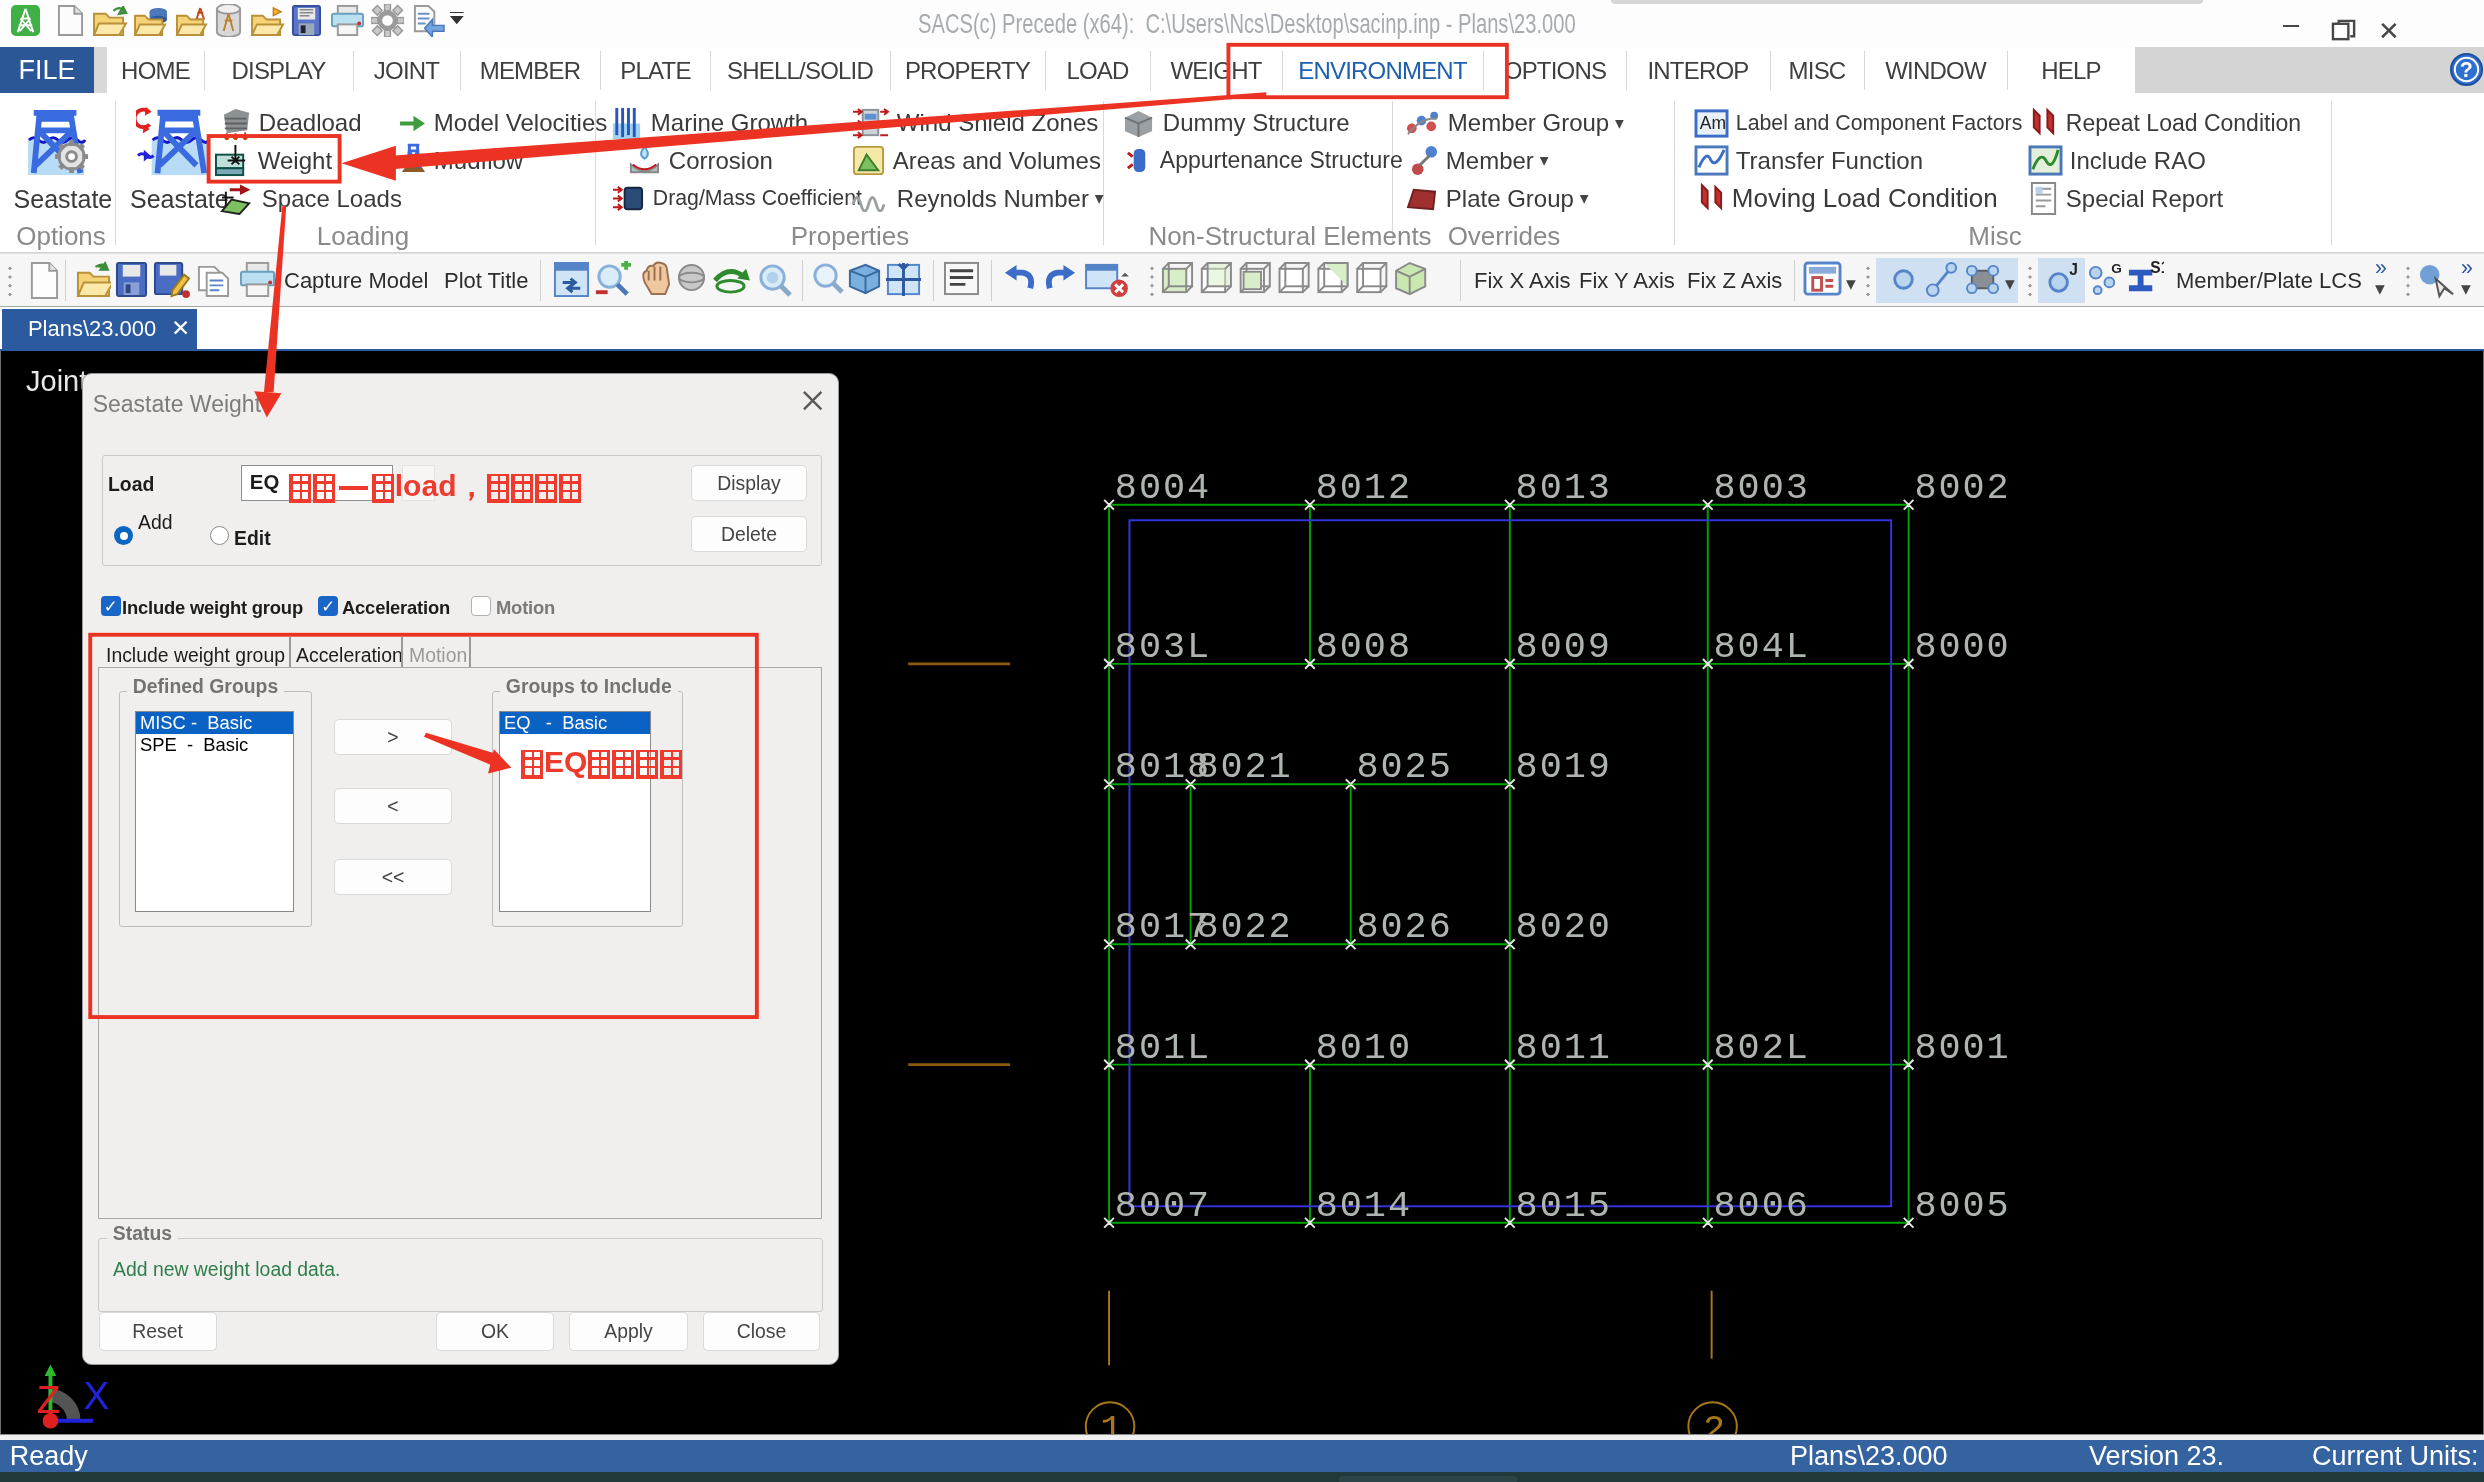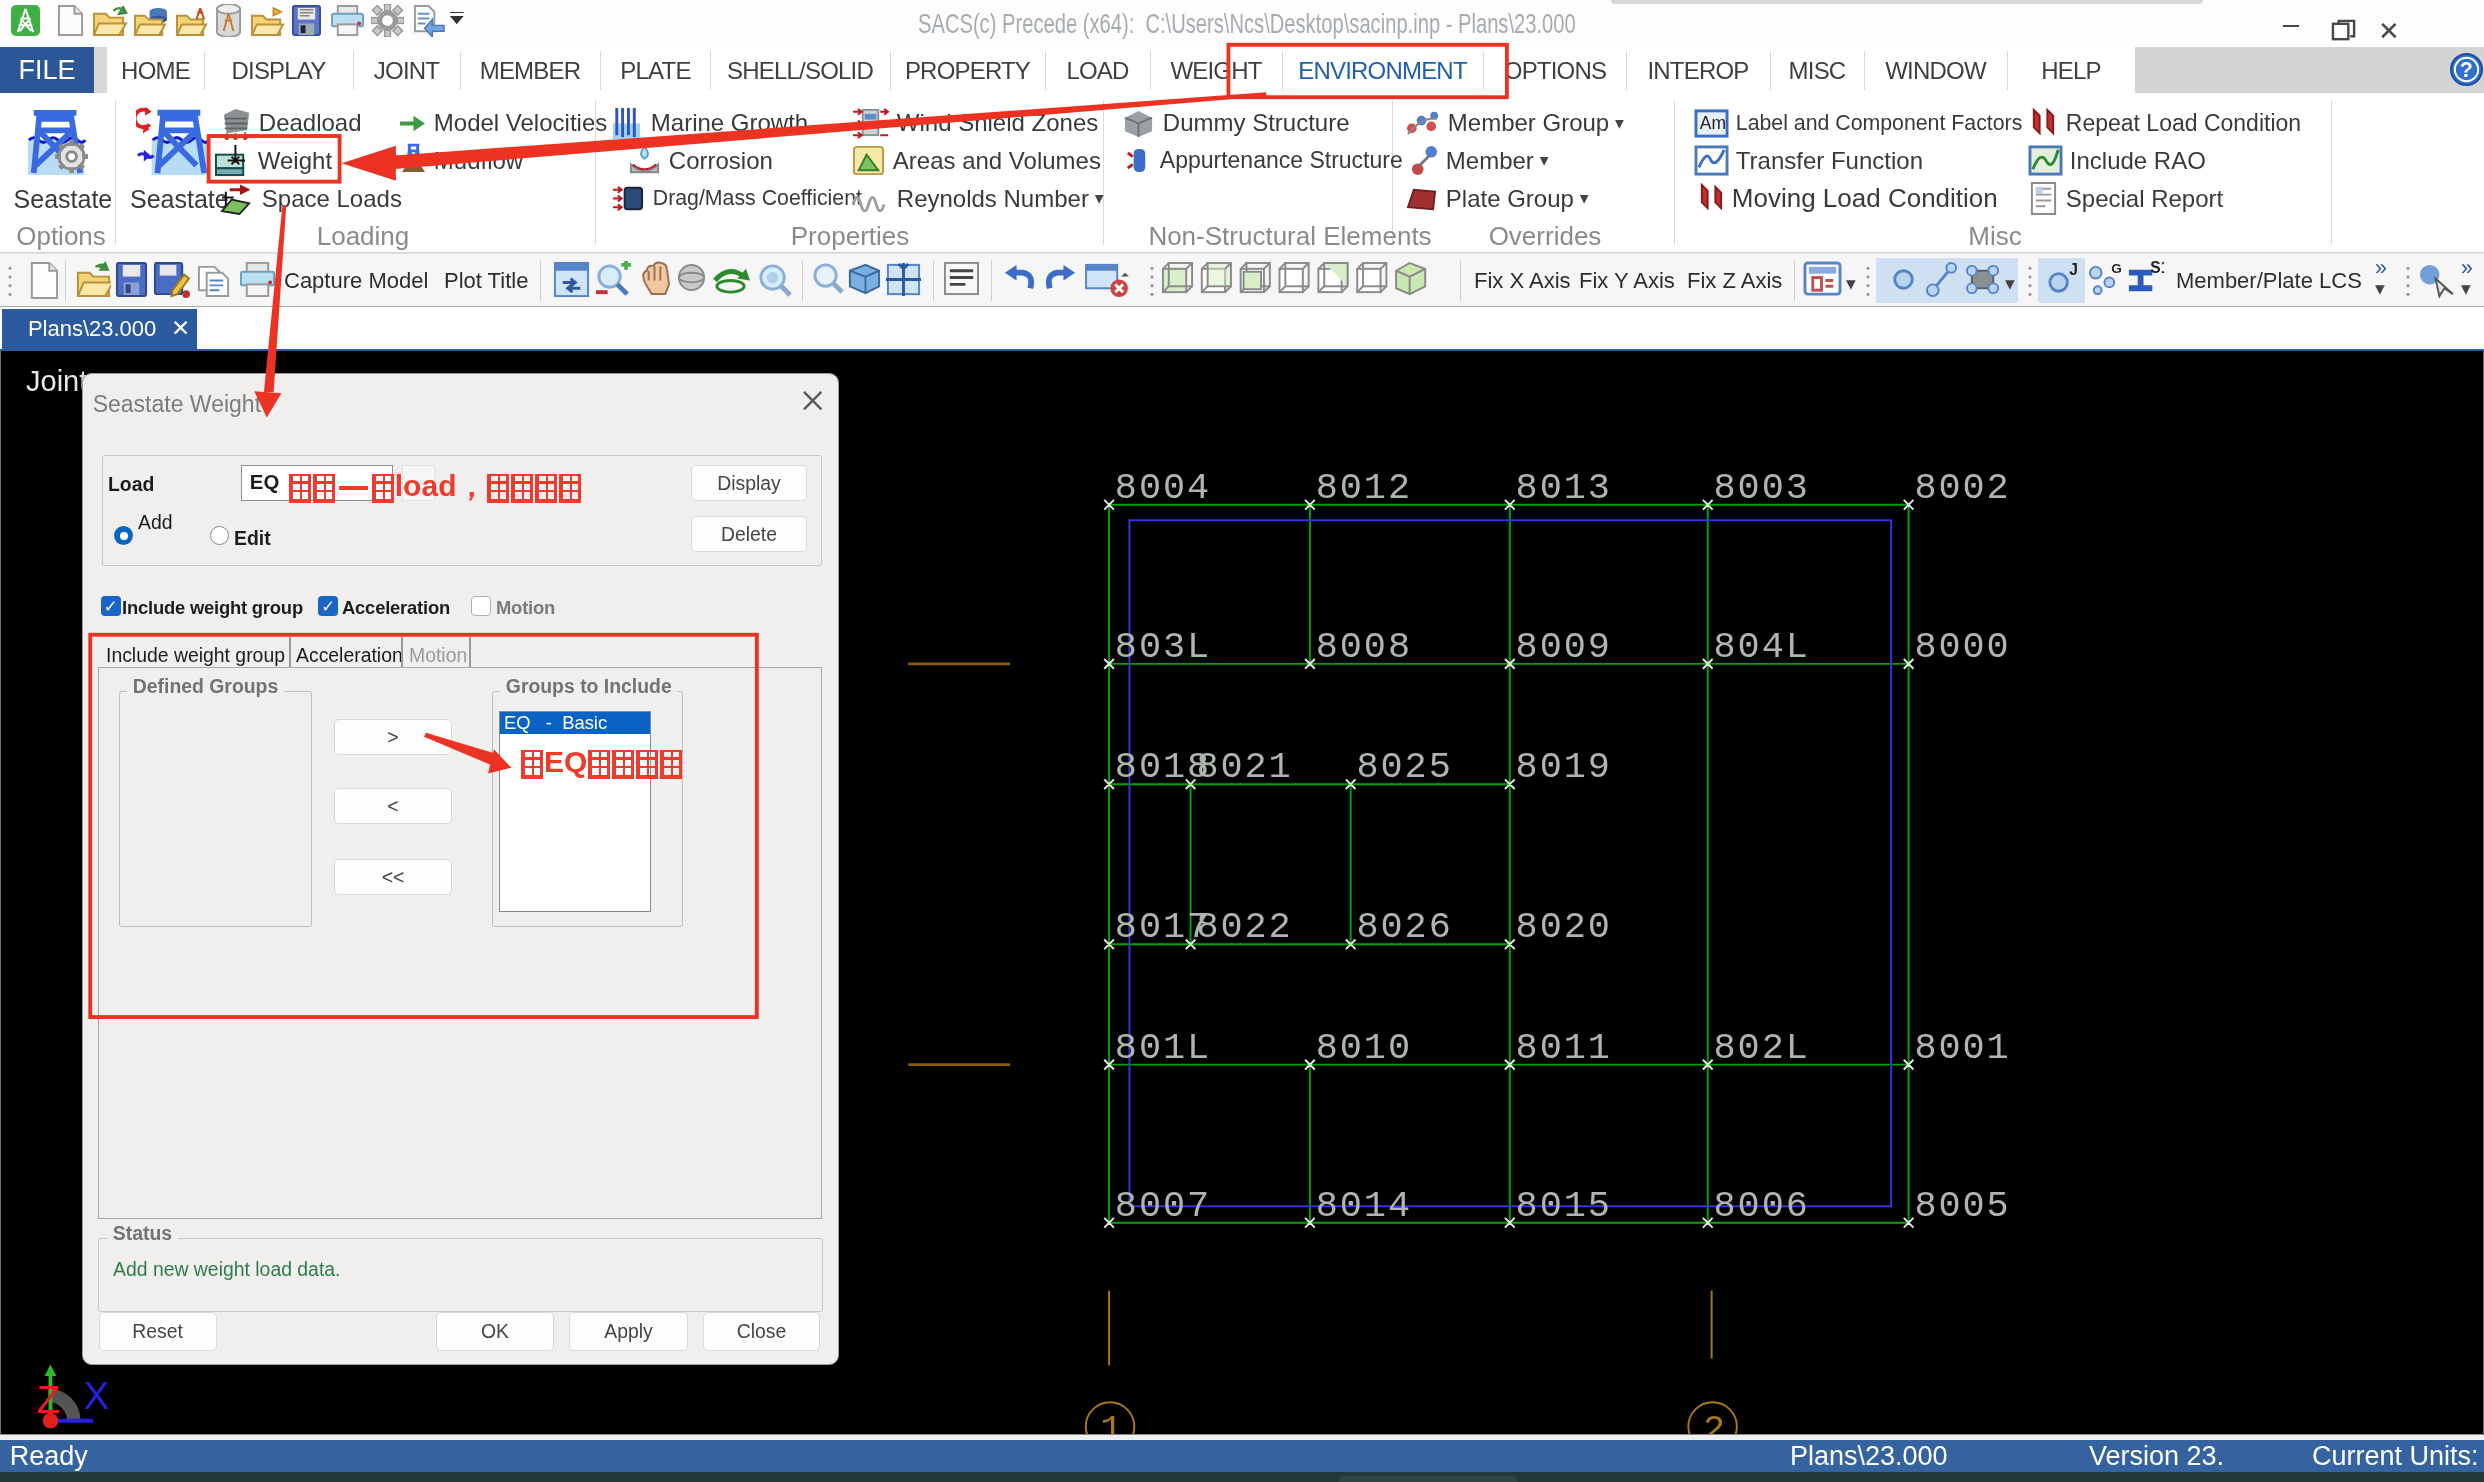--- a/index.html
+++ b/index.html
@@ -220,21 +220,21 @@
     <div class="gsep" style="left:115px;"></div>
     <div class="gsep" style="left:595px;"></div>
     <div class="gsep" style="left:1103px;"></div>
     <div class="gsep" style="left:1392px;"></div>
     <div class="gsep" style="left:1674px;"></div>
     <div class="gsep" style="left:2331px;"></div>
     <div class="glabel" style="left:61px;">Options</div>
     <div class="glabel" style="left:363px;">Loading</div>
     <div class="glabel" style="left:850px;">Properties</div>
     <div class="glabel" style="left:1252px;margin-left:38px;">Non-Structural Elements</div>
-    <div class="glabel" style="left:1545px;text-align:center;">Overrides</div>
+    <div class="glabel" style="left:1504px;text-align:center;">Overrides</div>
     <div class="glabel" style="left:1995px;">Misc</div>
 
     <div class="bigbtn" style="left:13.6px; top:11.6px;">
       <svg width="64" height="74" viewBox="0 0 66 76">
         <rect x="2" y="36" width="58" height="36" fill="#b8dcf5"></rect>
         <path d="M3 36 q5 -5 10 0 q5 5 10 0 q5 -5 10 0 q5 5 10 0 q5 -5 10 0 q5 5 8 0" stroke="#1515c8" stroke-width="3" fill="none"></path>
         <path d="M8 8 h44 M14 8 L8 70 M46 8 L56 70 M13 14 h36 M13 26 h38 M13 26 L48 62 M48 26 L10 62" stroke="#3a6ae0" stroke-width="6" fill="none"></path>
         <g transform="translate(32,38)">
           <circle cx="15" cy="15" r="13" fill="#e3e3e3" stroke="#8a8a8a" stroke-width="3"></circle>
           <circle cx="15" cy="15" r="5" fill="#fff" stroke="#8a8a8a" stroke-width="3"></circle>
@@ -750,20 +750,24 @@
     <div style="position:absolute; left:213px; top:270px; font-size:19.4px;">Acceleration</div>
     <div style="position:absolute; left:326px; top:270px; color:#9a9a9a; font-size:19.4px;">Motion</div>
     <div style="position:absolute; left:206px; top:263px; width:1.9px; height:31px; background:#9a9a9a;"></div>
     <div style="position:absolute; left:318px; top:263px; width:1.9px; height:31px; background:#9a9a9a;"></div>
     <div style="position:absolute; left:386px; top:263px; width:1.9px; height:31px; background:#9a9a9a;"></div>
 
     <div style="position:absolute; left:14.6px; top:293px; width:724px; height:552px; border:1px solid #a9a9a9;"></div>
 
     <div class="gbox" style="left:36px; top:317px; width:193px; height:236px; border-color:#bdbdbd;"></div>
     <div class="gbl" style="left:44px; top:301px;">Defined Groups</div>
+    <div class="list" style="left:52px; top:337px; width:159px; height:201px;">
+      <div class="seli">MISC -  Basic</div>
+      <div class="nori">SPE  -  Basic</div>
+    </div>
 
     <div class="btn" style="left:251px; top:345px; width:118px; height:36px;">&gt;</div>
     <div class="btn" style="left:251px; top:414px; width:118px; height:36px;">&lt;</div>
     <div class="btn" style="left:251px; top:485px; width:118px; height:36px;">&lt;&lt;</div>
 
     <div class="gbox" style="left:409px; top:317px; width:191px; height:236px; border-color:#bdbdbd;"></div>
     <div class="gbl" style="left:417px; top:301px;">Groups to Include</div>
     <div class="list" style="left:416px; top:337px; width:152px; height:201px;">
       <div class="seli">EQ   -  Basic</div>
     </div>

